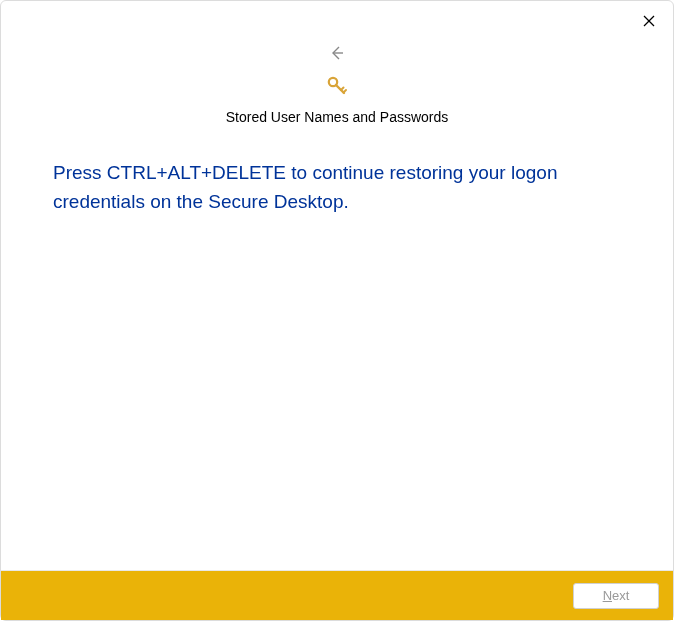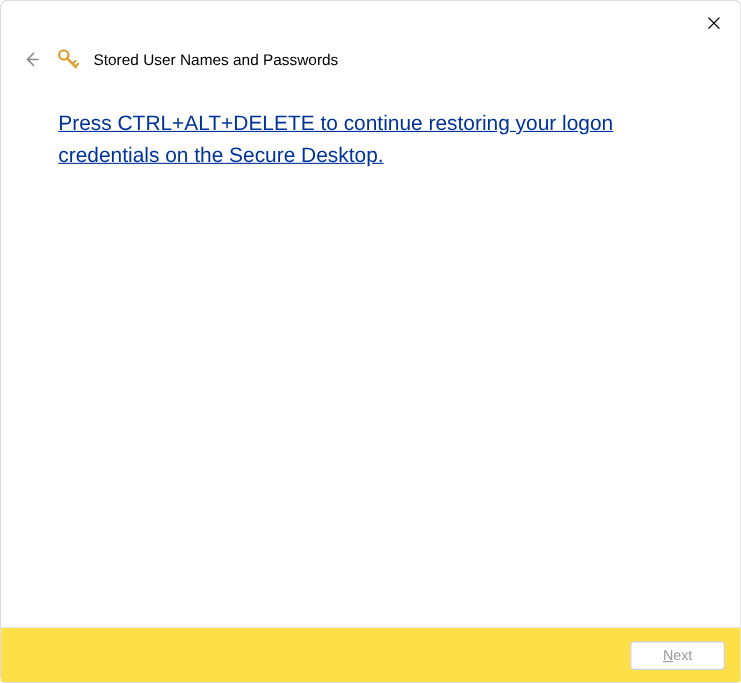--- a/index.html
+++ b/index.html
@@ -36,20 +36,21 @@
       font-size: 16px;
       display: flex;
       align-items: center;
       justify-content: center;
     }
     .header {
       display: flex;
       align-items: center;
       padding: 42px 18px 0 18px;
       gap: 12px;
+      flex-direction: column;
     }
     .back-arrow {
       width: 20px;
       height: 20px;
       color: #767676;
       display: flex;
       align-items: center;
       justify-content: center;
     }
     .key-icon-wrap {
@@ -66,26 +67,25 @@
     }
     .content {
       padding: 34px 52px 0 52px;
       flex: 1;
     }
     .instruction {
       font-size: 19px;
       color: #003399;
       line-height: 1.5;
       font-weight: 400;
-      text-decoration: underline;
     }
     .footer {
       height: 50px;
       border-top: 1px solid #e8e8e8;
-      background: #fde047;
+      background: #eab308;
       display: flex;
       align-items: center;
       justify-content: flex-end;
       padding-right: 14px;
       gap: 8px;
     }
     .btn {
       min-width: 86px;
       height: 26px;
       font-size: 13px;

